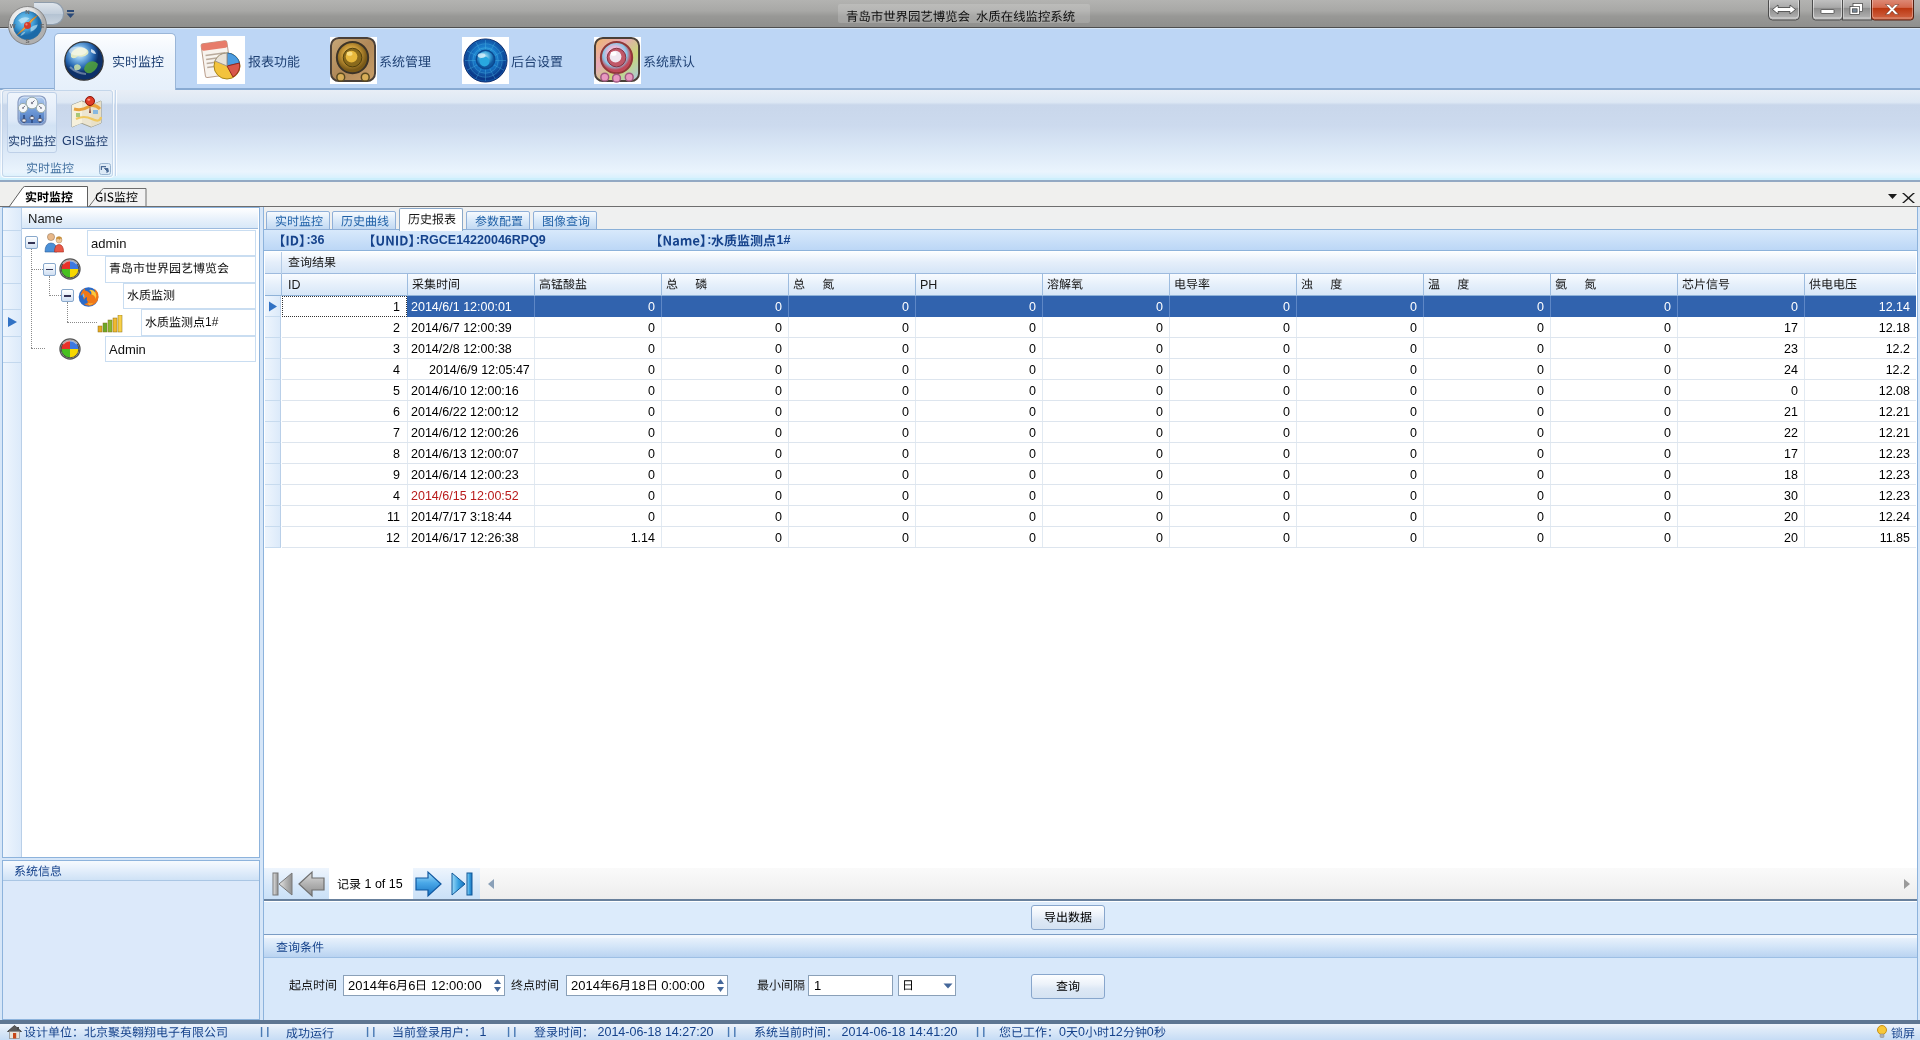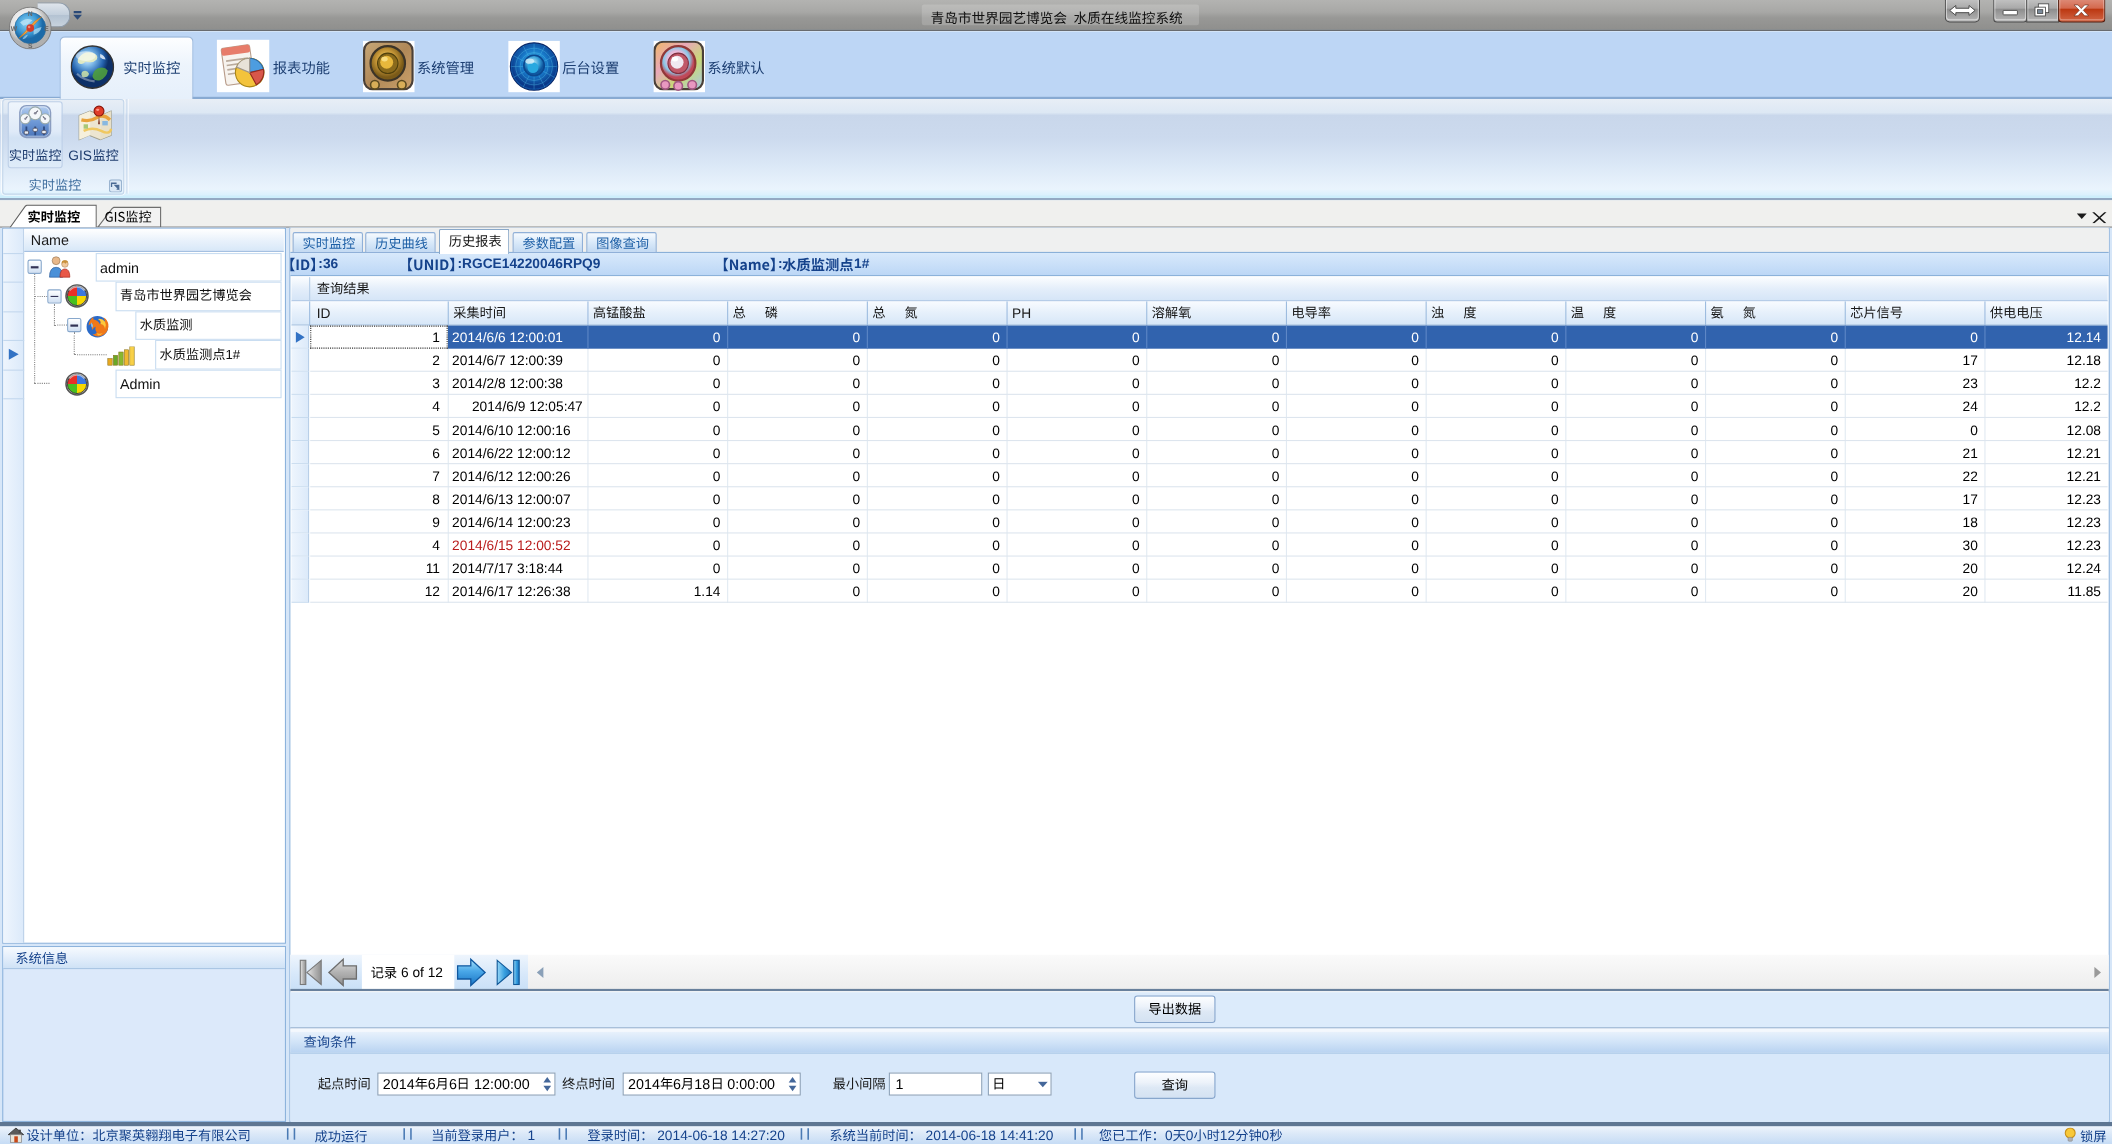--- a/index.html
+++ b/index.html
@@ -650,21 +650,21 @@
 <div class="ab" style="left:533px;top:211px;width:64px;height:19px;background:linear-gradient(#f6fafe,#dcebfa 45%,#c2d9f2);border:1px solid #90b0d8;border-radius:2px 2px 0 0"></div>
 <div class="ab" style="left:542px;top:214px"><svg style="vertical-align:top;" width="48.0" height="15.0" viewBox="0 0 48.0 15.0">
       <g fill="#1d5fa6" transform="translate(0,11.52) scale(0.01200,-0.01200)">
         <use href="#g49" x="0"></use>
         <use href="#g50" x="1000"></use>
         <use href="#g51" x="2000"></use>
         <use href="#g52" x="3000"></use>
       </g>
     </svg></div>
 <div class="ab" style="left:264px;top:230px;width:1653px;height:21px;background:linear-gradient(#d8e9fb,#bcd7f6);border-bottom:1px solid #8cb2da"></div>
-<div class="ab" style="left:261px;top:232.5px"><svg style="vertical-align:top;" width="28.4" height="16.2" viewBox="0 0 28.4 16.2">
+<div class="ab" style="left:278px;top:232.5px"><svg style="vertical-align:top;" width="28.4" height="16.2" viewBox="0 0 28.4 16.2">
       <g fill="#15428b" transform="translate(0,12.48) scale(0.01300,-0.01300)">
         <use href="#g53" x="-430"></use>
         <use href="#g54" x="570"></use>
         <use href="#g55" x="900"></use>
         <use href="#g56" x="1614"></use>
       </g>
     </svg><span style="font:bold 12.5px 'Liberation Sans';color:#15428b;vertical-align:top">:36</span></div>
 <div class="ab" style="left:368px;top:232.5px"><svg style="vertical-align:top;" width="47.9" height="16.2" viewBox="0 0 47.9 16.2">
       <g fill="#15428b" transform="translate(0,12.48) scale(0.01300,-0.01300)">
         <use href="#g53" x="-430"></use>
@@ -818,21 +818,21 @@
 <div class="ab" style="left:915px;top:296px;width:1px;height:21px;background:#5e87c6"></div>
 <div class="ab" style="left:1042px;top:296px;width:1px;height:21px;background:#5e87c6"></div>
 <div class="ab" style="left:1169px;top:296px;width:1px;height:21px;background:#5e87c6"></div>
 <div class="ab" style="left:1296px;top:296px;width:1px;height:21px;background:#5e87c6"></div>
 <div class="ab" style="left:1423px;top:296px;width:1px;height:21px;background:#5e87c6"></div>
 <div class="ab" style="left:1550px;top:296px;width:1px;height:21px;background:#5e87c6"></div>
 <div class="ab" style="left:1677px;top:296px;width:1px;height:21px;background:#5e87c6"></div>
 <div class="ab" style="left:1804px;top:296px;width:1px;height:21px;background:#5e87c6"></div>
 <div class="ab" style="left:282px;top:296px;width:125px;height:21px;background:#fff;border:1px dotted #333"></div>
 <div class="ab" style="left:281px;top:299.5px;width:119px;text-align:right;font:12.5px 'Liberation Sans';color:#000">1</div>
-<div class="ab" style="left:411px;top:299.5px;font:12.5px 'Liberation Sans';color:#fff">2014/6/6 12:00:01</div>
+<div class="ab" style="left:411px;top:299.5px;font:12.5px 'Liberation Sans';color:#fff">2014/6/1 12:00:01</div>
 <div class="ab" style="left:534px;top:299.5px;width:121px;text-align:right;font:12.5px 'Liberation Sans';color:#fff">0</div>
 <div class="ab" style="left:661px;top:299.5px;width:121px;text-align:right;font:12.5px 'Liberation Sans';color:#fff">0</div>
 <div class="ab" style="left:788px;top:299.5px;width:121px;text-align:right;font:12.5px 'Liberation Sans';color:#fff">0</div>
 <div class="ab" style="left:915px;top:299.5px;width:121px;text-align:right;font:12.5px 'Liberation Sans';color:#fff">0</div>
 <div class="ab" style="left:1042px;top:299.5px;width:121px;text-align:right;font:12.5px 'Liberation Sans';color:#fff">0</div>
 <div class="ab" style="left:1169px;top:299.5px;width:121px;text-align:right;font:12.5px 'Liberation Sans';color:#fff">0</div>
 <div class="ab" style="left:1296px;top:299.5px;width:121px;text-align:right;font:12.5px 'Liberation Sans';color:#fff">0</div>
 <div class="ab" style="left:1423px;top:299.5px;width:121px;text-align:right;font:12.5px 'Liberation Sans';color:#fff">0</div>
 <div class="ab" style="left:1550px;top:299.5px;width:121px;text-align:right;font:12.5px 'Liberation Sans';color:#fff">0</div>
 <div class="ab" style="left:1677px;top:299.5px;width:121px;text-align:right;font:12.5px 'Liberation Sans';color:#fff">0</div>
@@ -1025,21 +1025,21 @@
         <stop offset="1" stop-color="#8e8e8e"></stop>
       </linearGradient>
     </defs>
 <path d="M2 15 L15 3 L15 9 L27 9 L27 21 L15 21 L15 27 Z" fill="url(#gar2)" stroke="#6e6e6e" stroke-width="1.2"></path>
   </svg>
 <div class="ab" style="left:337px;top:877px"><svg style="vertical-align:top;" width="24.0" height="15.0" viewBox="0 0 24.0 15.0">
       <g fill="#000" transform="translate(0,11.52) scale(0.01200,-0.01200)">
         <use href="#g93" x="0"></use>
         <use href="#g94" x="1000"></use>
       </g>
-    </svg><span style="font:12.5px 'Liberation Sans';color:#000;vertical-align:top"> 6 of 12</span></div>
+    </svg><span style="font:12.5px 'Liberation Sans';color:#000;vertical-align:top"> 1 of 15</span></div>
 <svg class="ab" style="left:415px;top:869px" width="28" height="30" viewBox="0 0 28 30">
 <defs>
       <linearGradient id="bar1" x1="0" y1="0" x2="0" y2="1">
         <stop offset="0" stop-color="#a8e0fa"></stop>
         <stop offset="0.45" stop-color="#4aa8e8"></stop>
         <stop offset="1" stop-color="#1874c4"></stop>
       </linearGradient>
     </defs>
 <path d="M26 15 L13 3 L13 9 L1 9 L1 21 L13 21 L13 27 Z" fill="url(#bar1)" stroke="#1058a0" stroke-width="1.2"></path>
   </svg>

